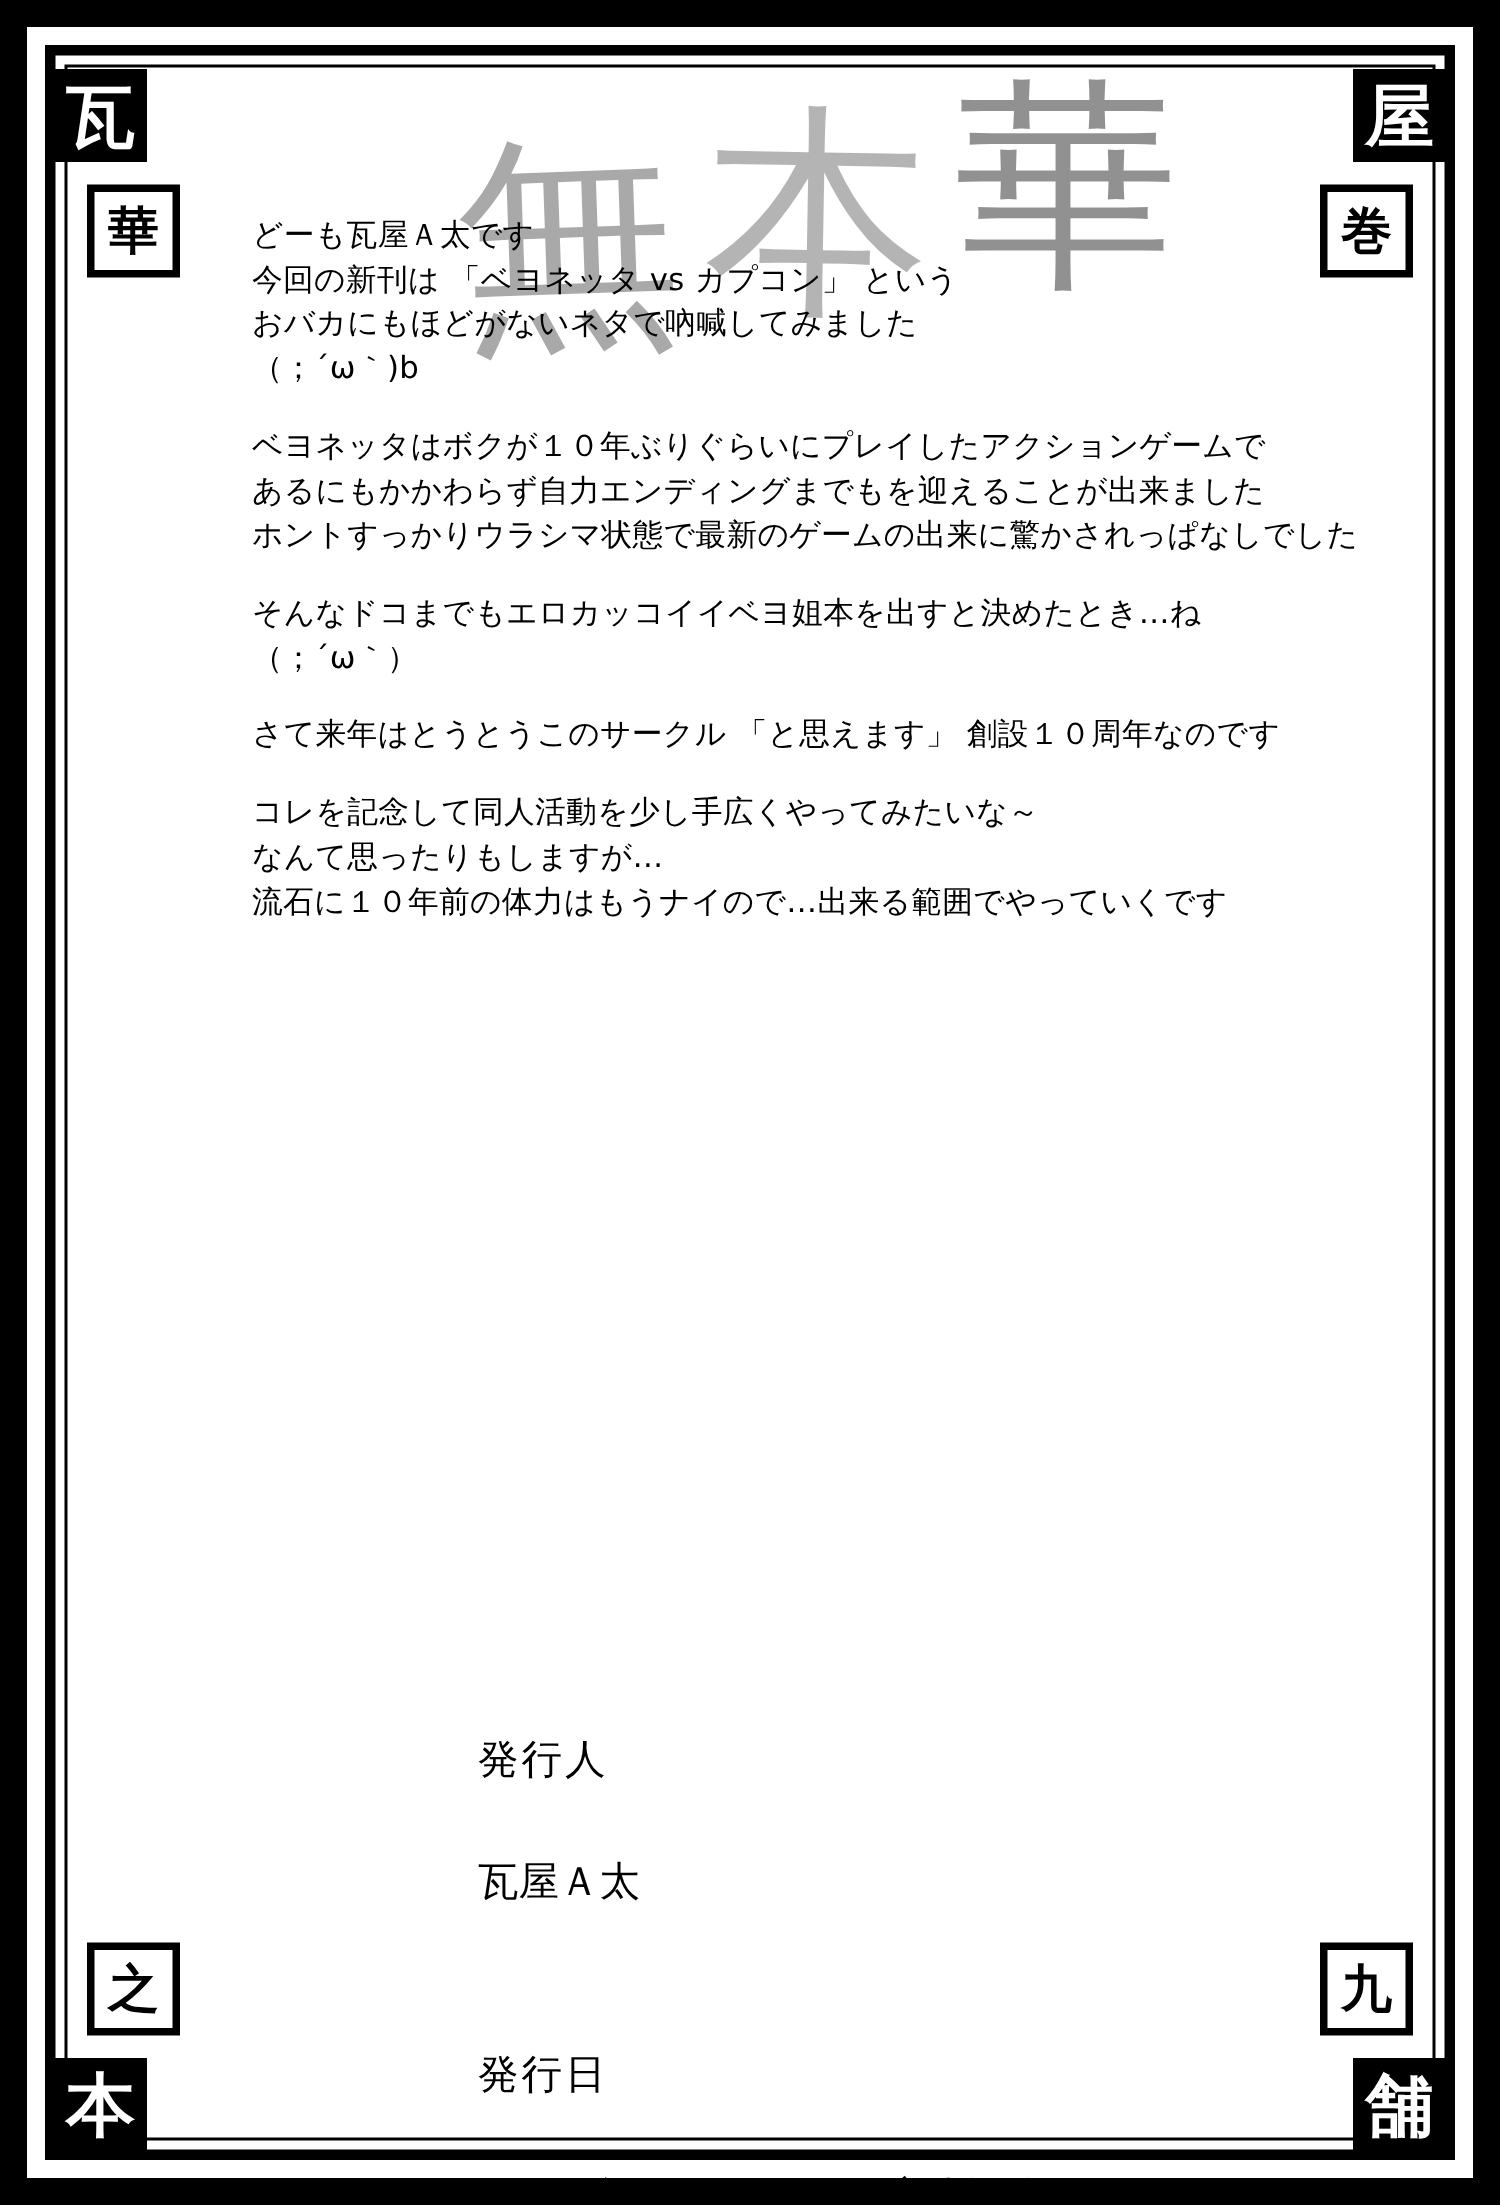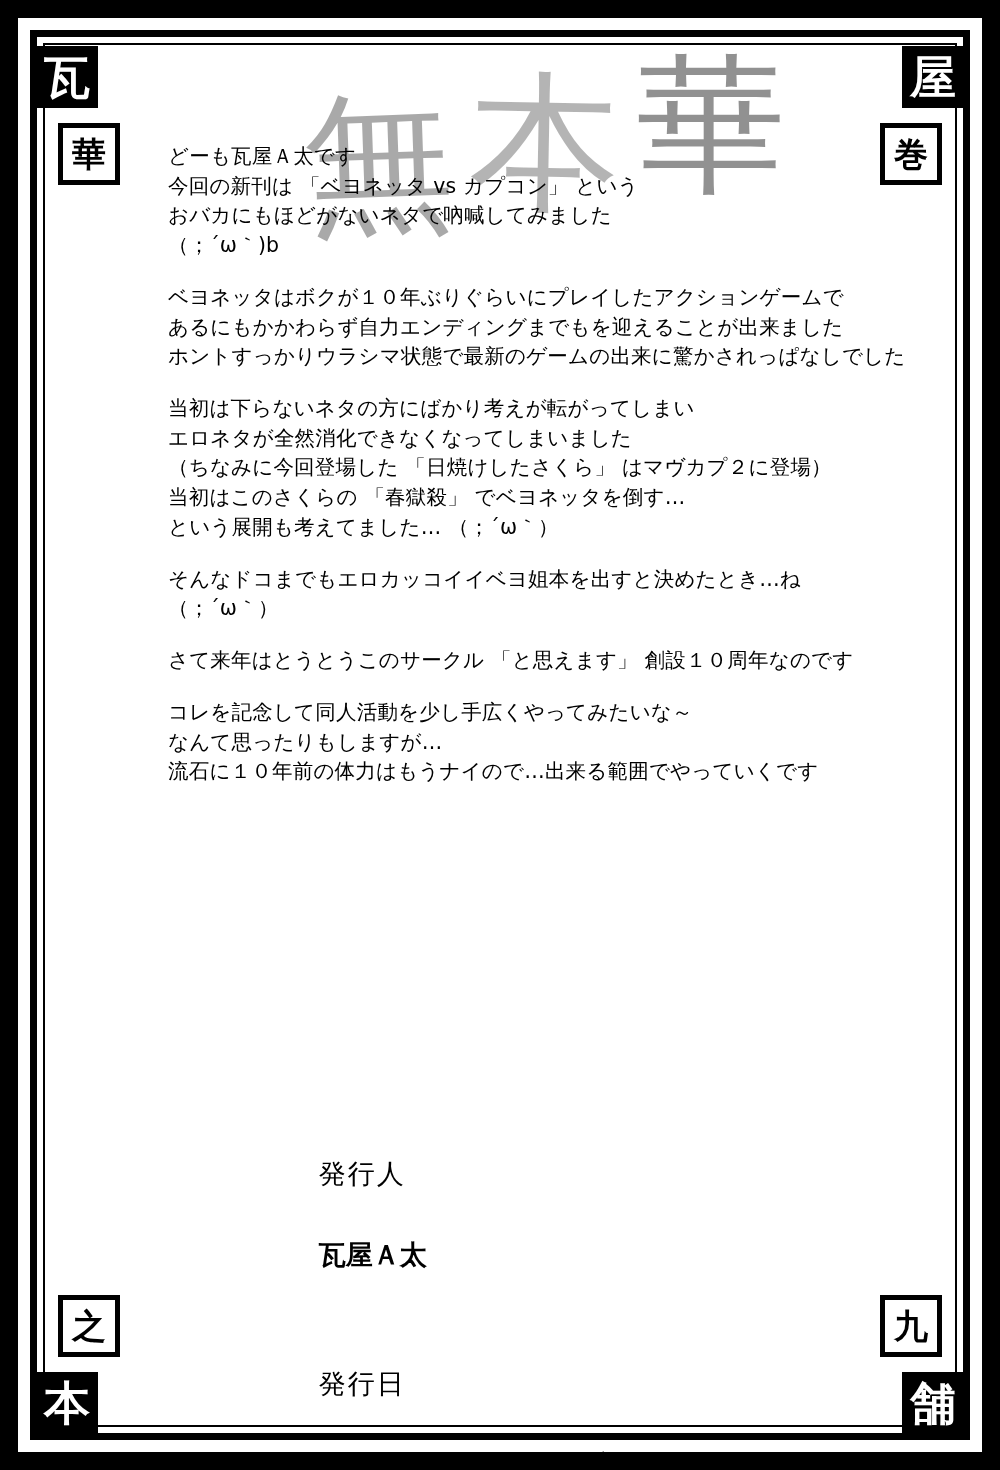--- a/index.html
+++ b/index.html
@@ -168,38 +168,33 @@
     </div>
 
     <div class="content">
       <p class="para">どーも瓦屋Ａ太です
 今回の新刊は 「ベヨネッタ vs カプコン」 という
 おバカにもほどがないネタで吶喊してみました
 （；´ω｀)b</p>
       <p class="para">ベヨネッタはボクが１０年ぶりぐらいにプレイしたアクションゲームで
 あるにもかかわらず自力エンディングまでもを迎えることが出来ました
 ホントすっかりウラシマ状態で最新のゲームの出来に驚かされっぱなしでした</p>
-      <p class="para">当初は下らないネタの方にばかり考えが転がってしまい
-エロネタが全然消化できなくなってしまいました
-（ちなみに今回登場した 「日焼けしたさくら」 はマヴカプ２に登場）
-当初はこのさくらの 「春獄殺」 でベヨネッタを倒す…
-という展開も考えてました… （；´ω｀）</p>
       <p class="para">そんなドコまでもエロカッコイイベヨ姐本を出すと決めたとき…ね
 （；´ω｀）</p>
       <p class="para">さて来年はとうとうこのサークル 「と思えます」 創設１０周年なのです</p>
       <p class="para">コレを記念して同人活動を少し手広くやってみたいな～
 なんて思ったりもしますが…
 流石に１０年前の体力はもうナイので…出来る範囲でやっていくです</p>
     </div>
 
     <div class="colophon">
       <div class="colo-row">
         <span class="lbl" style="font-weight:400">発行人</span>
         <span style="display:inline-block;width:56px"></span>
-        <span style="font-weight:700">瓦屋Ａ太</span>
+        <span style="font-weight:400">瓦屋Ａ太</span>
       </div>
       <div class="colo-row">
         <span class="lbl">発行日</span>
         <span style="display:inline-block;width:56px"></span>
         <span>2009 年 12 月 31 日  初版発行</span>
       </div>
 
     </div>
 
   </div>

